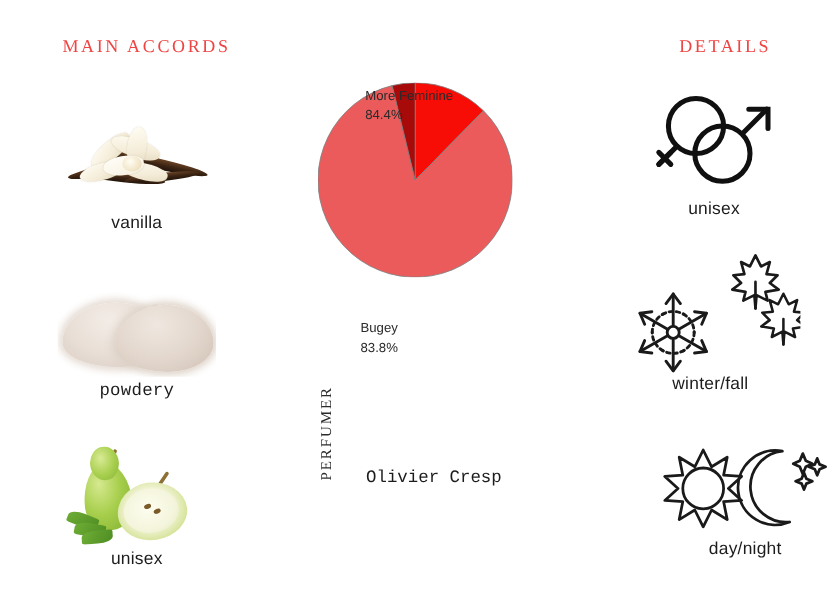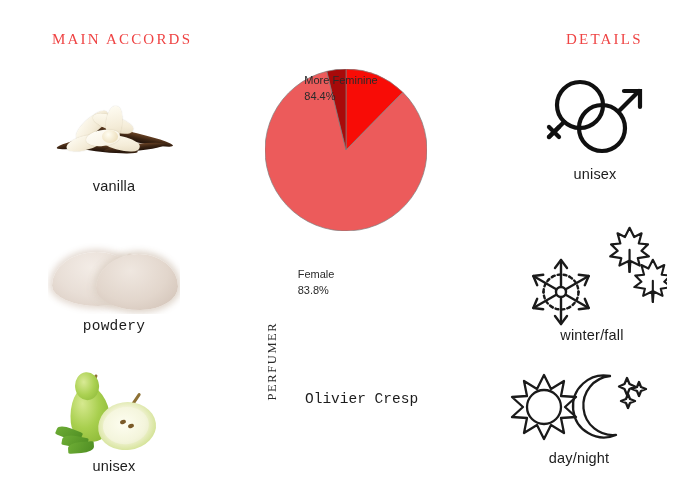--- a/index.html
+++ b/index.html
@@ -204,22 +204,22 @@
   #perfumer-0 { top: 16px; }
   #perfumer-1 { top: 51px; font-family: Liberation Mono, monospace; }
 
   
   .detail {
     position: absolute;
     width: 160px;
     text-align: center;
   }
   #detail-0 { left: 515px; top: 74px; }
-  #detail-1 { left: 512px; top: 223px; }
-  #detail-2 { left: 499px; top: 368px; }
+  #detail-1 { left: 512px; top: 208px; }
+  #detail-2 { left: 541px; top: 368px; }
 
   .detail-icon { height: 88px; display: flex; align-items: center; justify-content: center; }
   #detail-1 .detail-icon { height: 100px; }
   #detail-2 .detail-icon { height: 78px; }
   .detail-label {
     font-size: 14.5px;
     color: #1c1c1c;
     margin-top: 4px;
     letter-spacing: .2px;
   }
@@ -279,21 +279,21 @@
       </g>
   </svg>
 </div>
 
 <div class="pie-label" id="pie-label-top">
   <div>More Feminine</div>
   <div>84.4%</div>
 </div>
 
 <div class="pie-label" id="pie-label-bottom">
-  <div>Female</div>
+  <div>Bugey</div>
   <div>83.8%</div>
 </div>
 
 <div id="perfumer-block">
   <div id="perfumer-heading">PERFUMER</div>
   <div class="perfumer-name" id="perfumer-1">Olivier Cresp</div>
 </div>
 
 <div class="section-header" id="hdr-details">DETAILS</div>
 

